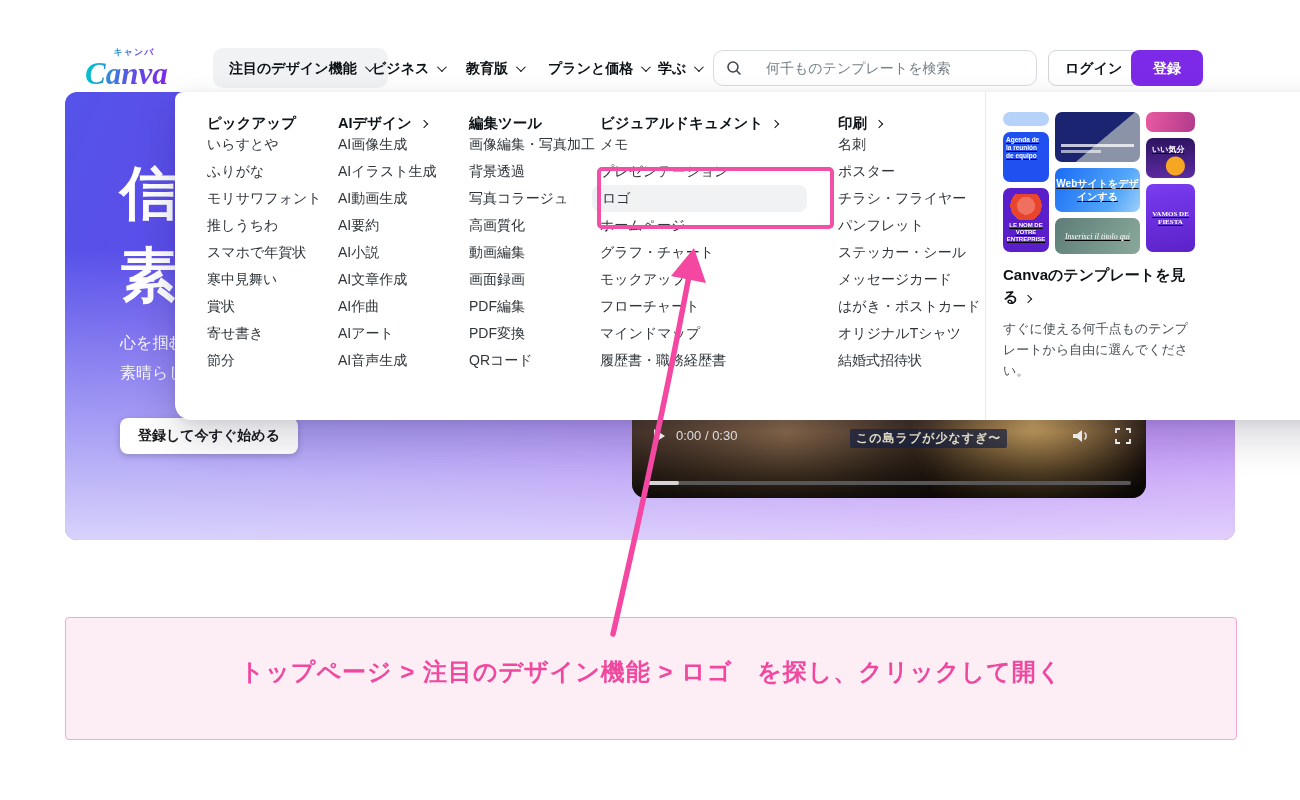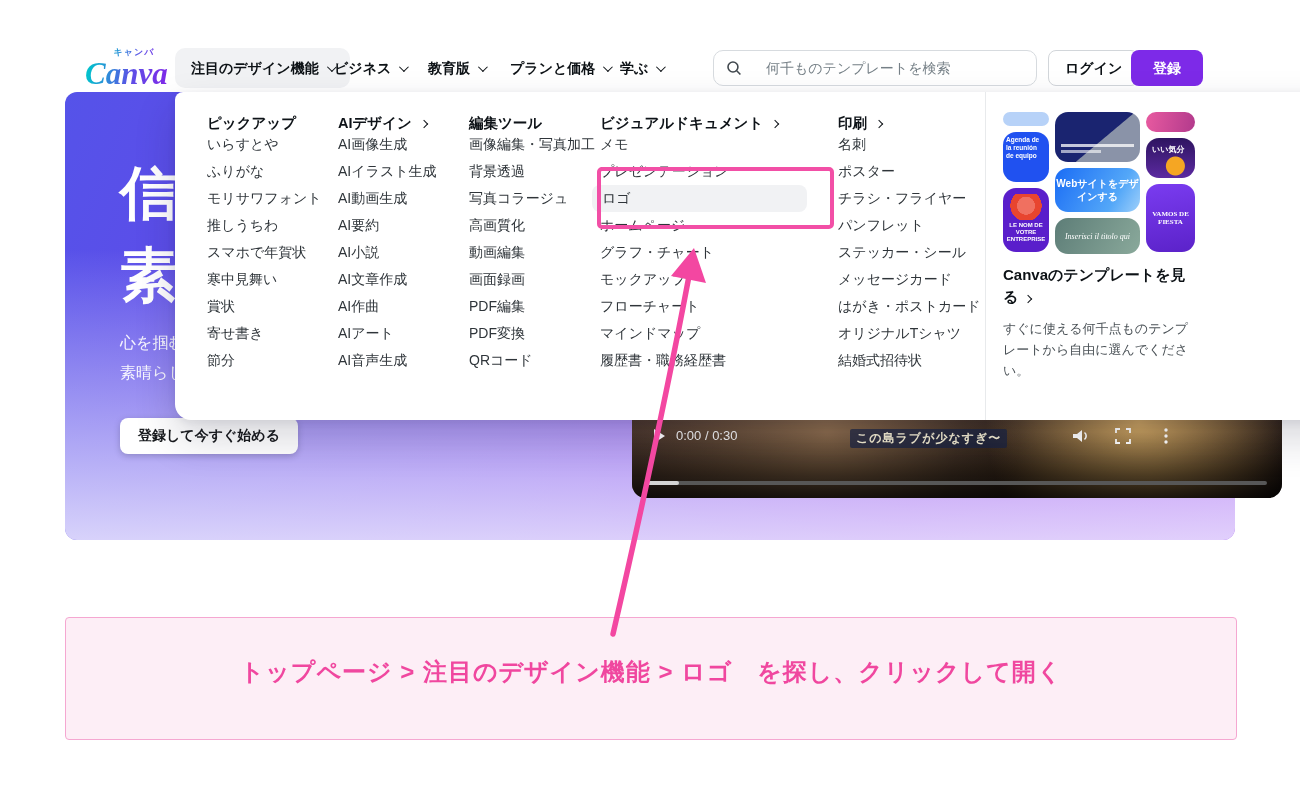--- a/index.html
+++ b/index.html
@@ -10,21 +10,21 @@
   #header { position:absolute; left:0; top:0; width:1300px; height:92px; background:#fff; z-index:10; }
   .logo-wrap { position:absolute; left:85px; top:46px; width:80px; text-align:center; cursor:pointer; }
   .logo-furi { font-size:9px; font-weight:700; letter-spacing:1px;
     background:linear-gradient(100deg,#00c4cc,#5d50e6 60%,#7d2ae8);
     -webkit-background-clip:text; background-clip:text; color:transparent; display:block; margin-left:18px;}
   .logo-text { font-family:"Liberation Serif","DejaVu Serif",serif; font-style:italic; font-weight:700;
     font-size:31px; line-height:30px;
     background:linear-gradient(100deg,#00c4cc 5%,#5d50e6 55%,#7d2ae8 95%);
     -webkit-background-clip:text; background-clip:text; color:transparent; }
   .nav-item { position:absolute; top:48px; height:40px; line-height:40px; font-size:14px; font-weight:600;
-    color:#0d1216; display:flex; align-items:center; gap:8px; cursor:pointer; padding:0 4px; }
+    color:#0d1216; display:flex; align-items:center; gap:8px; cursor:pointer; padding:0 4px;margin-left:38px; }
   .nav-item.pill { background:#f1f2f4; border-radius:10px; padding:0 16px; }
   .chev { width:7px; height:7px; border-right:1.7px solid #0d1216; border-bottom:1.7px solid #0d1216;
     transform:rotate(45deg) translateY(-2px); display:inline-block; }
   .chev-r { width:6px; height:6px; border-right:1.8px solid #0e1318; border-bottom:1.8px solid #0e1318;
     transform:rotate(-45deg); display:inline-block; margin-left:2px; }
   #search-box { position:absolute; left:713px; top:50px; width:324px; height:36px; border:1px solid #d7dbdf;
     border-radius:10px; display:flex; align-items:center; padding:0 12px; gap:24px; background:#fff; }
   #search-box input { border:none; outline:none; font-size:14px; color:#0d1216; width:260px; background:transparent; }
   #search-box input::placeholder { color:#768087; }
   .btn-login { position:absolute; left:1048px; top:50px; height:36px; padding:0 16px; border:1px solid #d2d6da;
@@ -37,21 +37,21 @@
     background:linear-gradient(112deg,#5553e9 0%,#6b3fe9 45%,#7d2be9 75%,#8f3cee 100%); overflow:hidden; }
   #hero::after { content:""; position:absolute; inset:0;
     background:linear-gradient(to bottom,rgba(255,255,255,0) 35%,rgba(243,240,255,0.82) 100%); }
   .hero-h { position:absolute; left:55px; top:60px; font-size:58px; line-height:82px; font-weight:800; color:#fff; z-index:2; }
   .hero-sub { position:absolute; left:55px; top:236px; font-size:16px; line-height:30px; color:rgba(255,255,255,0.93); z-index:2; }
   .hero-cta { position:absolute; left:55px; top:326px; height:36px; padding:0 18px; background:#fff; border:none;
     border-radius:8px; font-size:14px; font-weight:700; color:#17191c; z-index:2; cursor:pointer;
     box-shadow:0 2px 6px rgba(30,30,60,0.25); }
 
   
-  #video { position:absolute; left:632px; top:398px; width:650px; height:100px; border-radius:14px; z-index:2; overflow:hidden;
+  #video { position:absolute; left:632px; top:398px; width:514px; height:100px; border-radius:14px; z-index:2; overflow:hidden;
     background:
       radial-gradient(circle at 30% 35%, #8a6a4a, transparent 42%),
       radial-gradient(circle at 78% 25%, #c9a15e, transparent 30%),
       linear-gradient(100deg,#4a362a,#2b1f18 50%,#52381f 80%,#1d1410); }
   #video::before { content:""; position:absolute; inset:0; background:linear-gradient(to top,rgba(0,0,0,0.8),transparent 65%); }
   .vplay { position:absolute; left:22px; top:31px; width:0; height:0; border-left:11px solid #fff;
     border-top:7px solid transparent; border-bottom:7px solid transparent; cursor:pointer; }
   .vtime { position:absolute; left:44px; top:30px; font-size:13px; color:#f2f2f2; }
   .vcaption { position:absolute; left:218px; top:31px; font-size:12px; font-weight:700; color:#f5eed2;
     background:rgba(24,34,66,0.72); padding:1px 6px; border-radius:2px; letter-spacing:1px; }
@@ -64,21 +64,21 @@
     border-radius:8px 8px 16px 16px; box-shadow:0 18px 40px rgba(25,25,55,0.18), 0 2px 8px rgba(25,25,55,0.08); }
   .col { position:absolute; top:24px; }
   .col-h { font-size:14.5px; font-weight:700; color:#0e1318; height:15px; line-height:15px;
     display:flex; align-items:center; gap:7px; cursor:pointer; }
   .col-i { font-size:14px; color:#2f353a; height:27px; line-height:27px; cursor:pointer; white-space:nowrap; }
   .col-i.hl { background:#f1f2f4; border-radius:8px; padding:0 10px; margin-left:-8px; width:215px; }
 
   
   #tpanel { position:absolute; left:810px; top:0; width:225px; height:328px; border-left:1px solid #e8eaec; }
   .mosaic { position:absolute; left:17px; top:20px; width:192px; height:142px; }
-  .thumb { position:absolute; border-radius:13px; overflow:hidden; cursor:pointer; }
+  .thumb { position:absolute; border-radius:7px; overflow:hidden; cursor:pointer;text-decoration:underline; }
   .t-label { color:#fff; font-weight:700; }
   #tp-title { position:absolute; left:17px; top:172px; width:192px; font-size:15px; font-weight:700;
     color:#0d1216; line-height:22px; cursor:pointer; }
   #tp-desc { position:absolute; left:17px; top:226px; width:196px; font-size:13px; color:#4b5257; line-height:21px; }
 
   
   #hl-rect { position:absolute; left:597px; top:167px; width:237px; height:62px; border:4px solid #f24fa6;
     border-radius:5px; z-index:35; pointer-events:none; }
   #arrow-svg { position:absolute; left:0; top:0; z-index:40; pointer-events:none; }
   #note-box { position:absolute; left:65px; top:617px; width:1172px; height:123px; background:#fdeef6;

